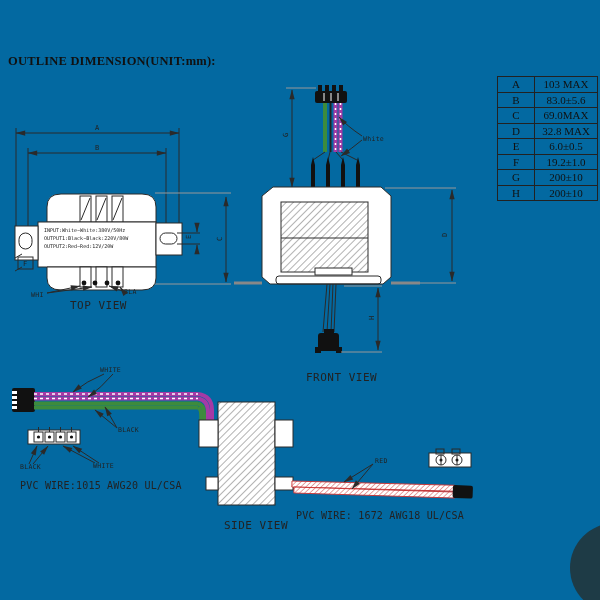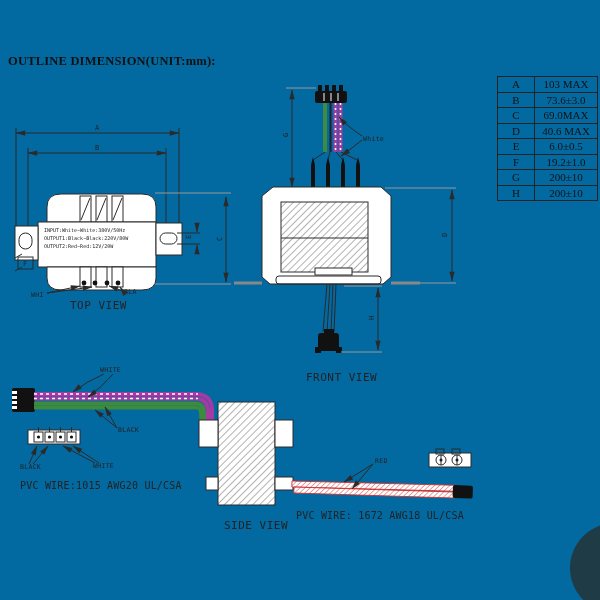--- a/index.html
+++ b/index.html
@@ -32,29 +32,29 @@
   <div id="title">OUTLINE DIMENSION(UNIT:mm):</div>
 
   <table id="dimtable">
     <tbody>
       <tr>
           <td class="k">A</td>
           <td class="v">103 MAX</td>
         </tr>
       <tr>
           <td class="k">B</td>
-          <td class="v">73.6±3.0</td>
+          <td class="v">83.0±5.6</td>
         </tr>
       <tr>
           <td class="k">C</td>
           <td class="v">69.0MAX</td>
         </tr>
       <tr>
           <td class="k">D</td>
-          <td class="v">40.6 MAX</td>
+          <td class="v">32.8 MAX</td>
         </tr>
       <tr>
           <td class="k">E</td>
           <td class="v">6.0±0.5</td>
         </tr>
       <tr>
           <td class="k">F</td>
           <td class="v">19.2±1.0</td>
         </tr>
       <tr>

